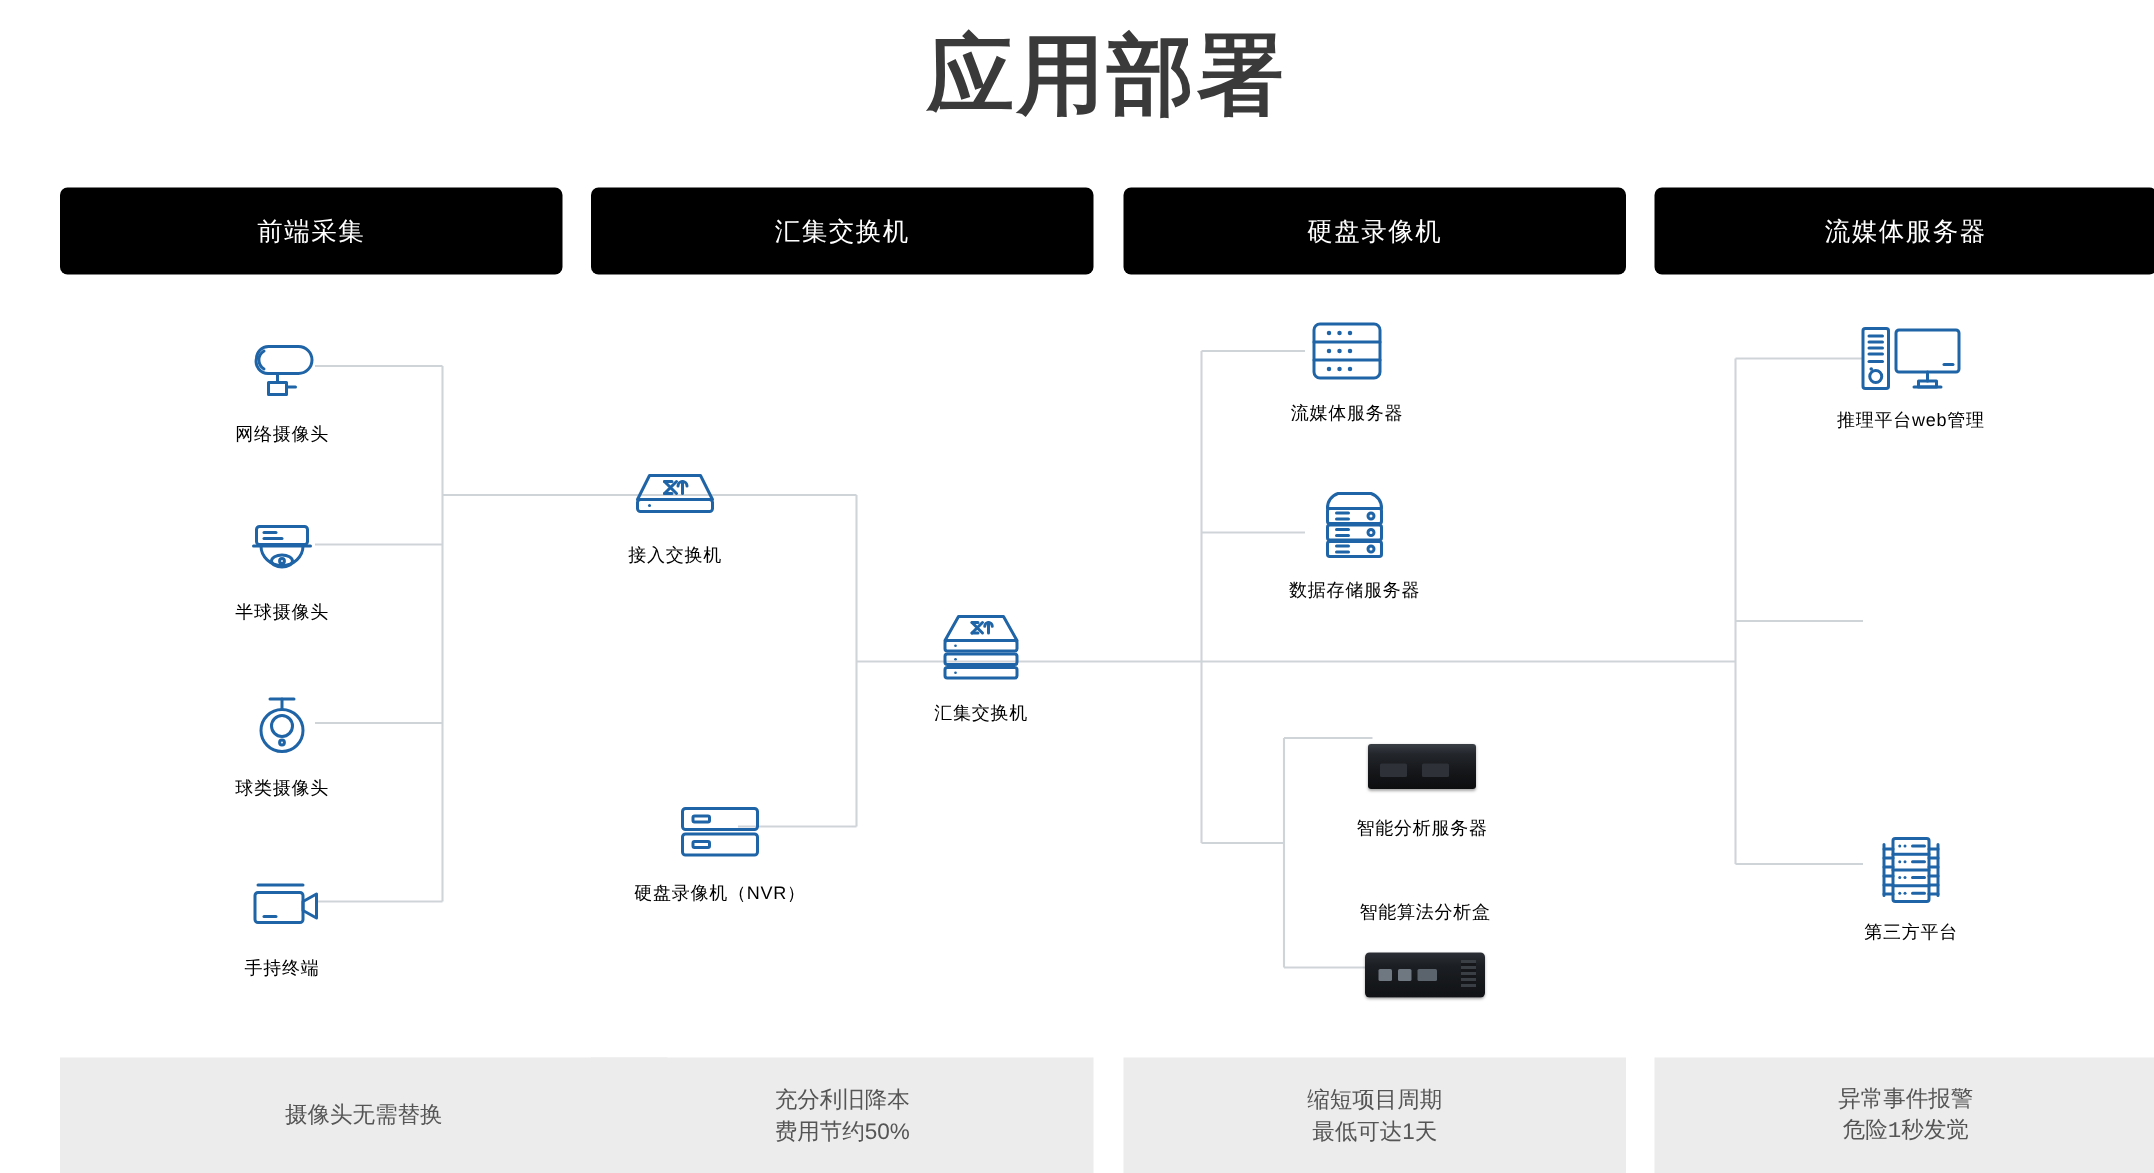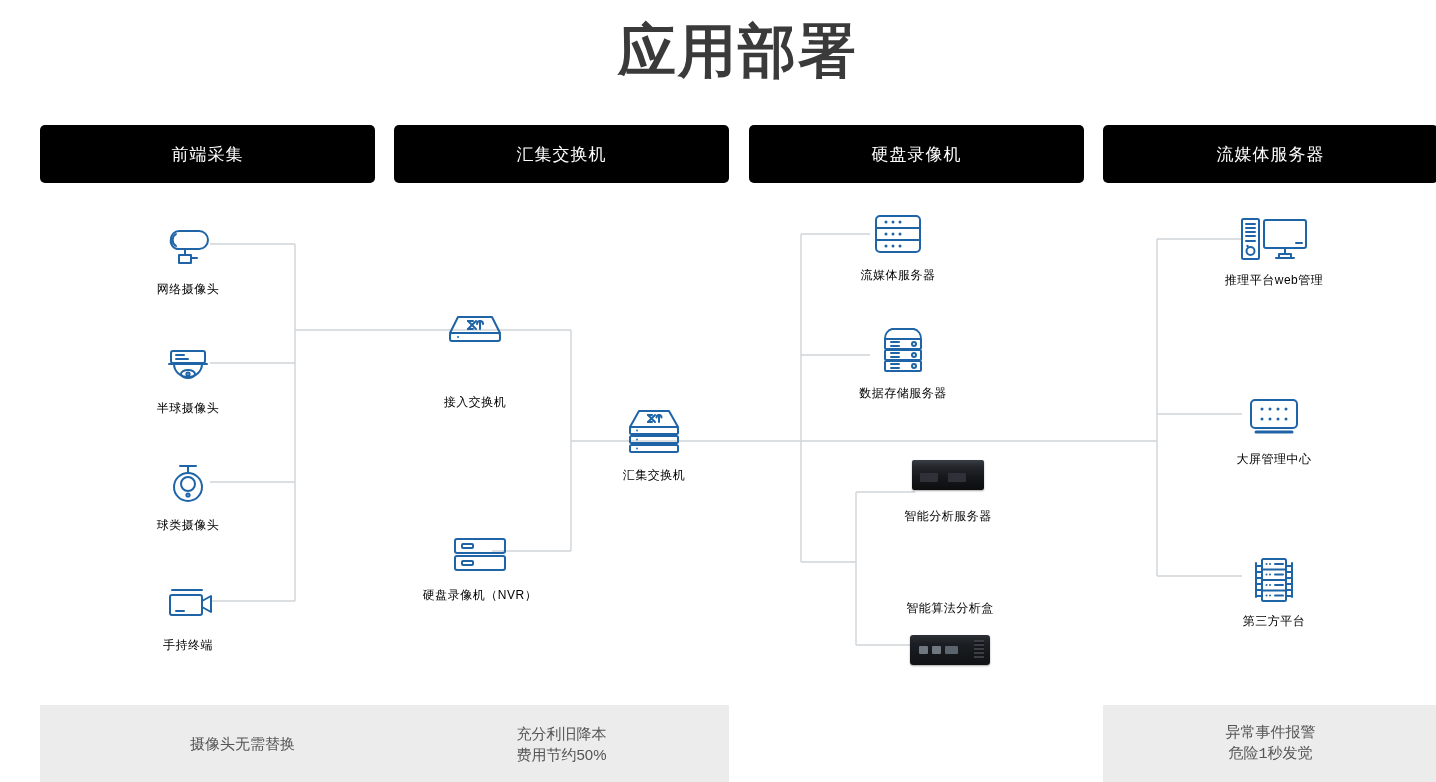--- a/index.html
+++ b/index.html
@@ -250,21 +250,21 @@
           <path d="M12,6 h30"></path>
           <rect x="10" y="11" width="32" height="20" rx="2"></rect>
           <path d="M42,17 l9,-5 v16 l-9,-5 z"></path>
           <path d="M16,27 h8"></path>
         </g>
       </svg>
     </div>
     <div class="node-label">手持终端</div>
   </div>
 
-  <div class="node" style="left:365px; top:303px;gap:32px;">
+  <div class="node" style="left:340px; top:303px;">
     <div class="icon-wrap">
       <svg width="62" height="36" viewBox="0 0 62 36">
         <g fill="none" stroke="#1f64a6" stroke-width="2" stroke-linecap="round" stroke-linejoin="round">
           <path d="M14,6 h34 l8,16 h-50 z"></path>
           <rect x="6" y="22" width="50" height="8" rx="2"></rect>
           <circle cx="14" cy="26" r="1" fill="#1f64a6" stroke="none"></circle>
           <path d="M24,10 l8,8 M32,10 l-8,8"></path>
           <path d="M24,10 h5 M24,18 h5"></path>
           <path d="M36,10 l0,8"></path>
           <path d="M33,13 a3,3 0 0 1 6,0"></path>
@@ -345,21 +345,21 @@
           <path d="M15,38 h8 M15,42 h8"></path>
           <circle cx="38" cy="18" r="2"></circle>
             <circle cx="38" cy="29" r="2"></circle>
             <circle cx="38" cy="40" r="2"></circle>
         </g>
       </svg>
     </div>
     <div class="node-label">数据存储服务器</div>
   </div>
 
-  <div class="node" style="left:838px; top:449px;">
+  <div class="node" style="left:838px; top:485px;">
     <div class="icon-wrap">
       <div class="photo-server"></div>
     </div>
     <div class="node-label">智能分析服务器</div>
   </div>
 
   <div class="node label-top" style="left:840px; top:600px;">
     <div class="icon-wrap">
       <div class="photo-box">
         <span class="ports">
@@ -386,41 +386,20 @@
           <path d="M58,28 h6"></path>
           <path d="M47,33 v6"></path>
           <path d="M38,43 h18"></path>
           <path d="M41,39 h12 v4 h-12 z"></path>
         </g>
       </svg>
     </div>
     <div class="node-label">推理平台web管理</div>
   </div>
 
-  <div class="node" style="left:1164px; top:392px;">
-    <div class="icon-wrap">
-      <svg width="58" height="44" viewBox="0 0 58 44">
-        <g fill="none" stroke="#1f64a6" stroke-width="2" stroke-linecap="round" stroke-linejoin="round">
-          <rect x="6" y="4" width="46" height="28" rx="4"></rect>
-          <g fill="#1f64a6" stroke="none">
-            <circle cx="17" cy="13" r="1.5"></circle>
-              <circle cx="25" cy="13" r="1.5"></circle>
-            <circle cx="33" cy="13" r="1.5"></circle>
-              <circle cx="41" cy="13" r="1.5"></circle>
-            <circle cx="17" cy="23" r="1.5"></circle>
-              <circle cx="25" cy="23" r="1.5"></circle>
-            <circle cx="33" cy="23" r="1.5"></circle>
-              <circle cx="41" cy="23" r="1.5"></circle>
-          </g>
-          <path d="M11,36 h36" stroke-width="3"></path>
-        </g>
-      </svg>
-    </div>
-    <div class="node-label">大屏管理中心</div>
-  </div>
 
   <div class="node" style="left:1164px; top:554px;">
     <div class="icon-wrap">
       <svg width="58" height="48" viewBox="0 0 58 48">
         <g fill="none" stroke="#1f64a6" stroke-width="2" stroke-linecap="round" stroke-linejoin="round">
           <rect x="17" y="3" width="24" height="42" rx="1.5"></rect>
           <path d="M17,13.5 h24 M17,24 h24 M17,34.5 h24"></path>
           <g stroke-width="2">
             <path d="M30,8 h8 M30,18.5 h8 M30,29 h8 M30,39.5 h8"></path>
           </g>
@@ -443,18 +422,22 @@
     <div class="node-label">第三方平台</div>
   </div>
 
   <div class="col-footer" style="left:20px;  width:405px;">
     <span>摄像头无需替换</span>
   </div>
   <div class="col-footer" style="left:374px; width:335px;">
     <span>充分利旧降本</span>
     <span>费用节约50%</span>
   </div>
+  <div class="col-footer" style="left:729px; width:335px;">
+    <span>缩短项目周期</span>
+    <span>最低可达1天</span>
+  </div>
   <div class="col-footer" style="left:1083px;width:335px;font-family:Liberation Mono, monospace;">
     <span>异常事件报警</span>
     <span>危险1秒发觉</span>
   </div>
 
 </div>
 
 </body></html>

